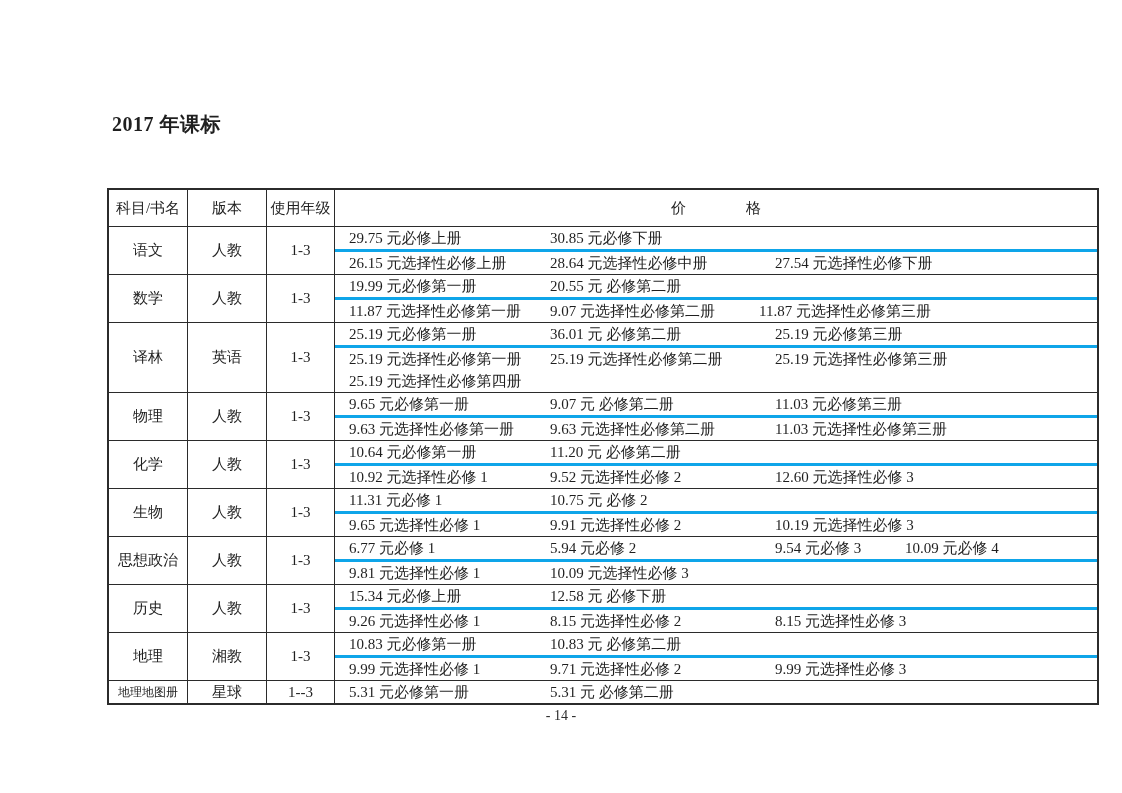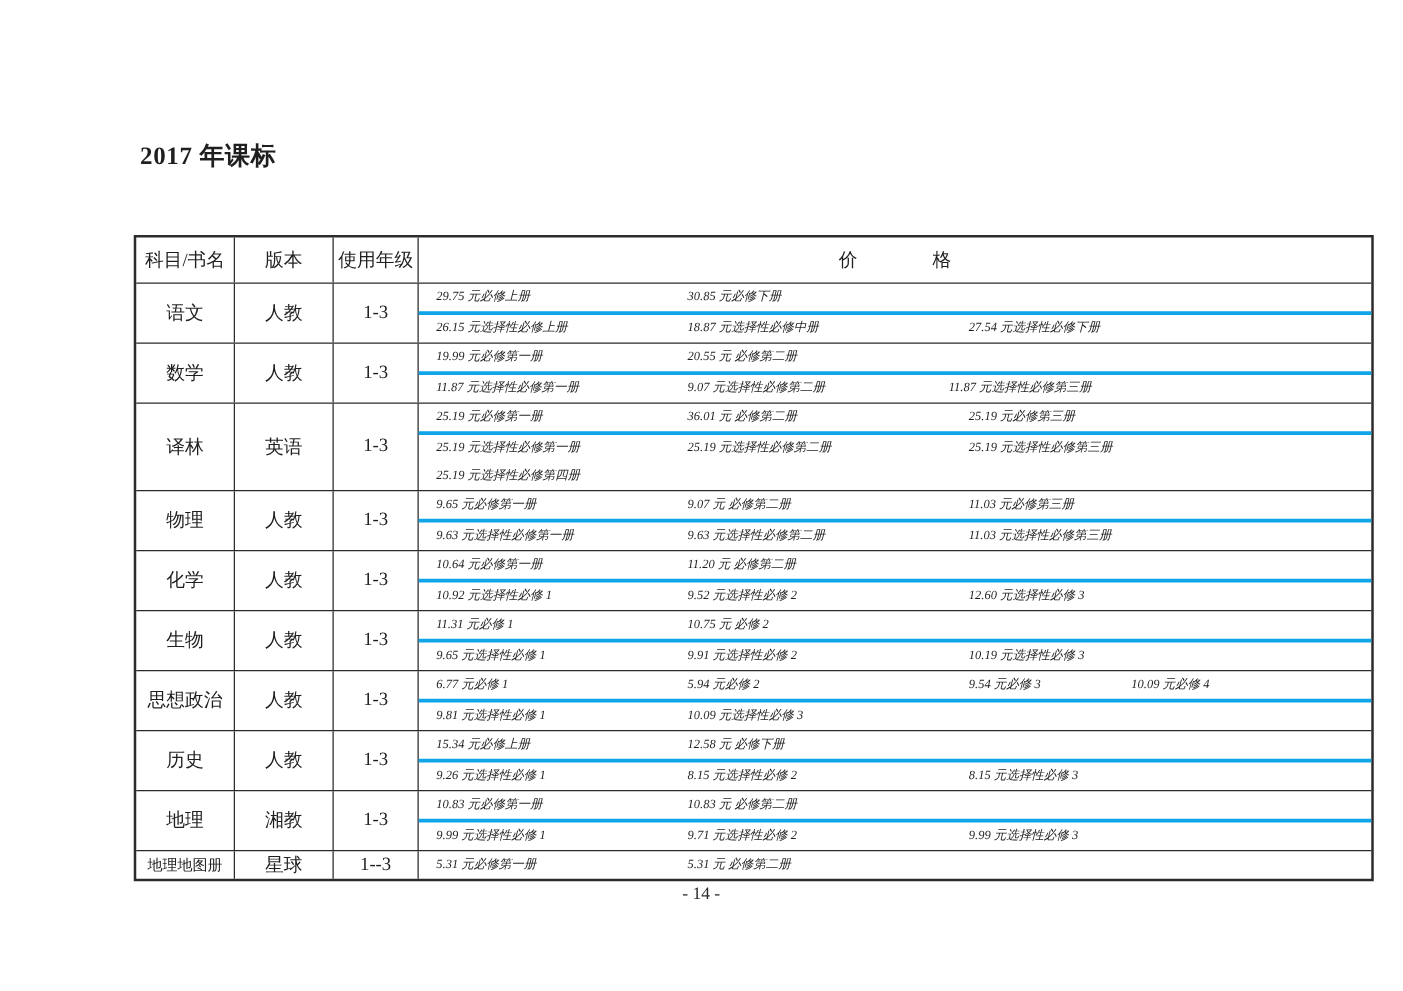--- a/index.html
+++ b/index.html
@@ -64,22 +64,21 @@
   .p-cell + .p-cell { border-top: 3px solid #0ea5e9; }
   .p-line {
     position: relative;
     height: 22px;
     line-height: 22px;
   }
   .p-item {
     position: absolute;
     top: 0;
     white-space: pre;
-    font-size: 10px;
-    font-style: italic;
+    font-size: 15px;
   }
   .page-num {
     position: absolute;
     left: 0; top: 708px;
     width: 1122px;
     text-align: center;
     font-size: 14px;
     color: #2b2b2b;
   }
 </style>
@@ -105,21 +104,21 @@
           <div class="price-col">
             <div class="p-cell">
               <div class="p-line">
                 <span class="p-item" style="left: 14px;">29.75 元必修上册</span>
                 <span class="p-item" style="left: 215px;">30.85 元必修下册</span>
               </div>
             </div>
             <div class="p-cell">
               <div class="p-line">
                 <span class="p-item" style="left: 14px;">26.15 元选择性必修上册</span>
-                <span class="p-item" style="left: 215px;">18.87 元选择性必修中册</span>
+                <span class="p-item" style="left: 215px;">28.64 元选择性必修中册</span>
                 <span class="p-item" style="left: 440px;">27.54 元选择性必修下册</span>
               </div>
             </div>
           </div>
         </div>
         <div class="t-row">
           <div class="t-cell c-subj">数学</div>
           <div class="t-cell c-ver">人教</div>
           <div class="t-cell c-grade">1-3</div>
           <div class="price-col">

